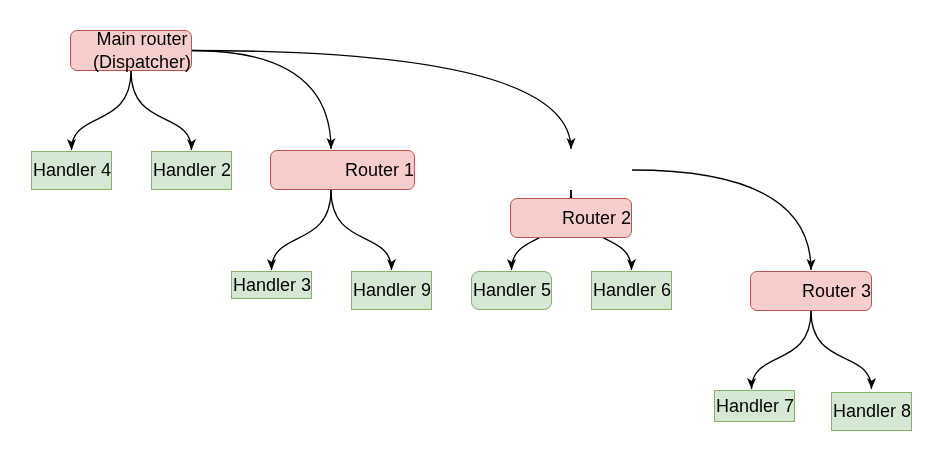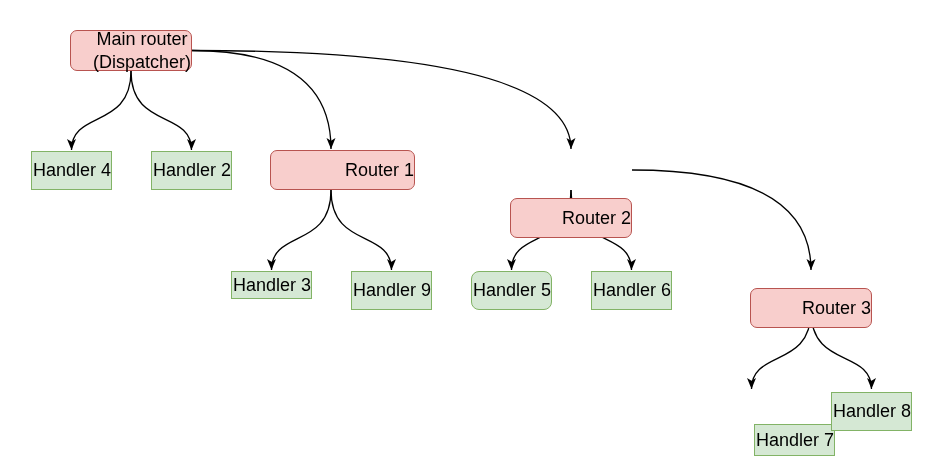--- a/index.html
+++ b/index.html
@@ -81,17 +81,17 @@
       <div class="node router" style="left: 70px; top: 30px; width: 122px; height: 41px;"><span>Main router
 (Dispatcher)</span></div>
       <div class="node handler" style="left: 31px; top: 151px; width: 81px; height: 39px;"><span>Handler 4</span></div>
       <div class="node handler" style="left: 151px; top: 151px; width: 81px; height: 39px;"><span>Handler 2</span></div>
       <div class="node router" style="left: 270px; top: 150px; width: 145px; height: 40px;"><span>Router 1</span></div>
       <div class="node router" style="left: 510px; top: 150px; width: 122px; height: 40px; margin-top: 48px;"><span>Router 2</span></div>
       <div class="node handler" style="left: 231px; top: 271px; width: 81px; height: 28px;"><span>Handler 3</span></div>
       <div class="node handler" style="left: 351px; top: 271px; width: 81px; height: 39px;"><span>Handler 9</span></div>
       <div class="node handler" style="left: 471px; top: 271px; width: 81px; height: 39px; border-radius: 8px;"><span>Handler 5</span></div>
       <div class="node handler" style="left: 591px; top: 271px; width: 81px; height: 39px;"><span>Handler 6</span></div>
-      <div class="node router" style="left: 750px; top: 271px; width: 122px; height: 40px; margin-top: 17px;"><span>Router 3</span></div>
-      <div class="node handler" style="left: 754px; top: 390px; width: 81px; height: 32px; margin-top: 34px;"><span>Handler 7</span></div>
+      <div class="node router" style="left: 750px; top: 271px; width: 122px; height: 40px;"><span>Router 3</span></div>
+      <div class="node handler" style="left: 714px; top: 390px; width: 81px; height: 32px;"><span>Handler 7</span></div>
       <div class="node handler" style="left: 831px; top: 392px; width: 81px; height: 39px;"><span>Handler 8</span></div>
     </div>
 </div>
 
 </body></html>

